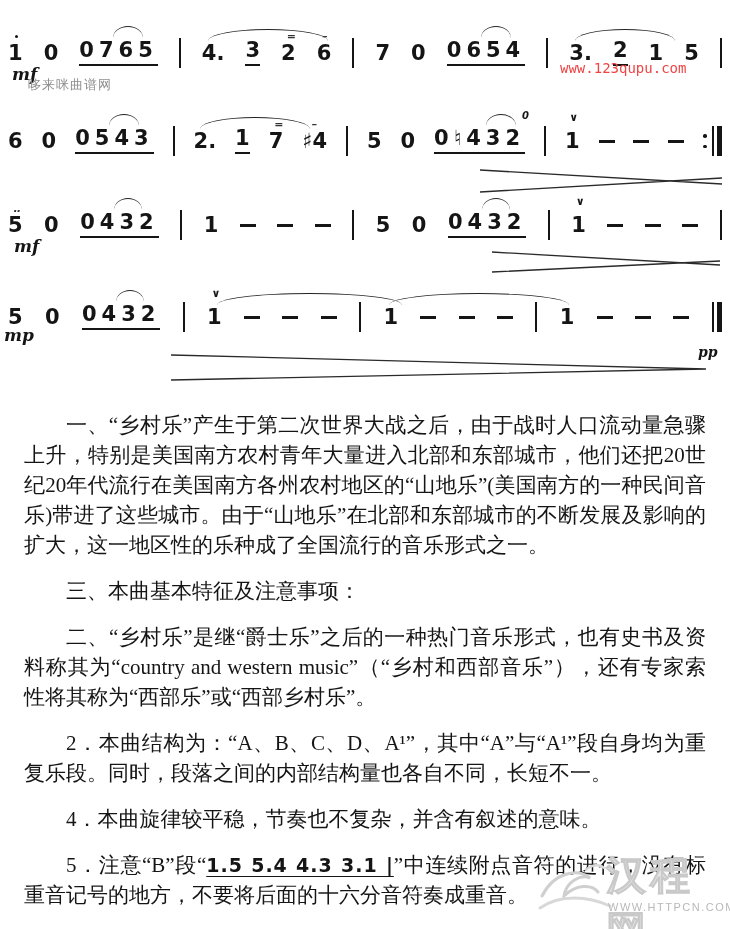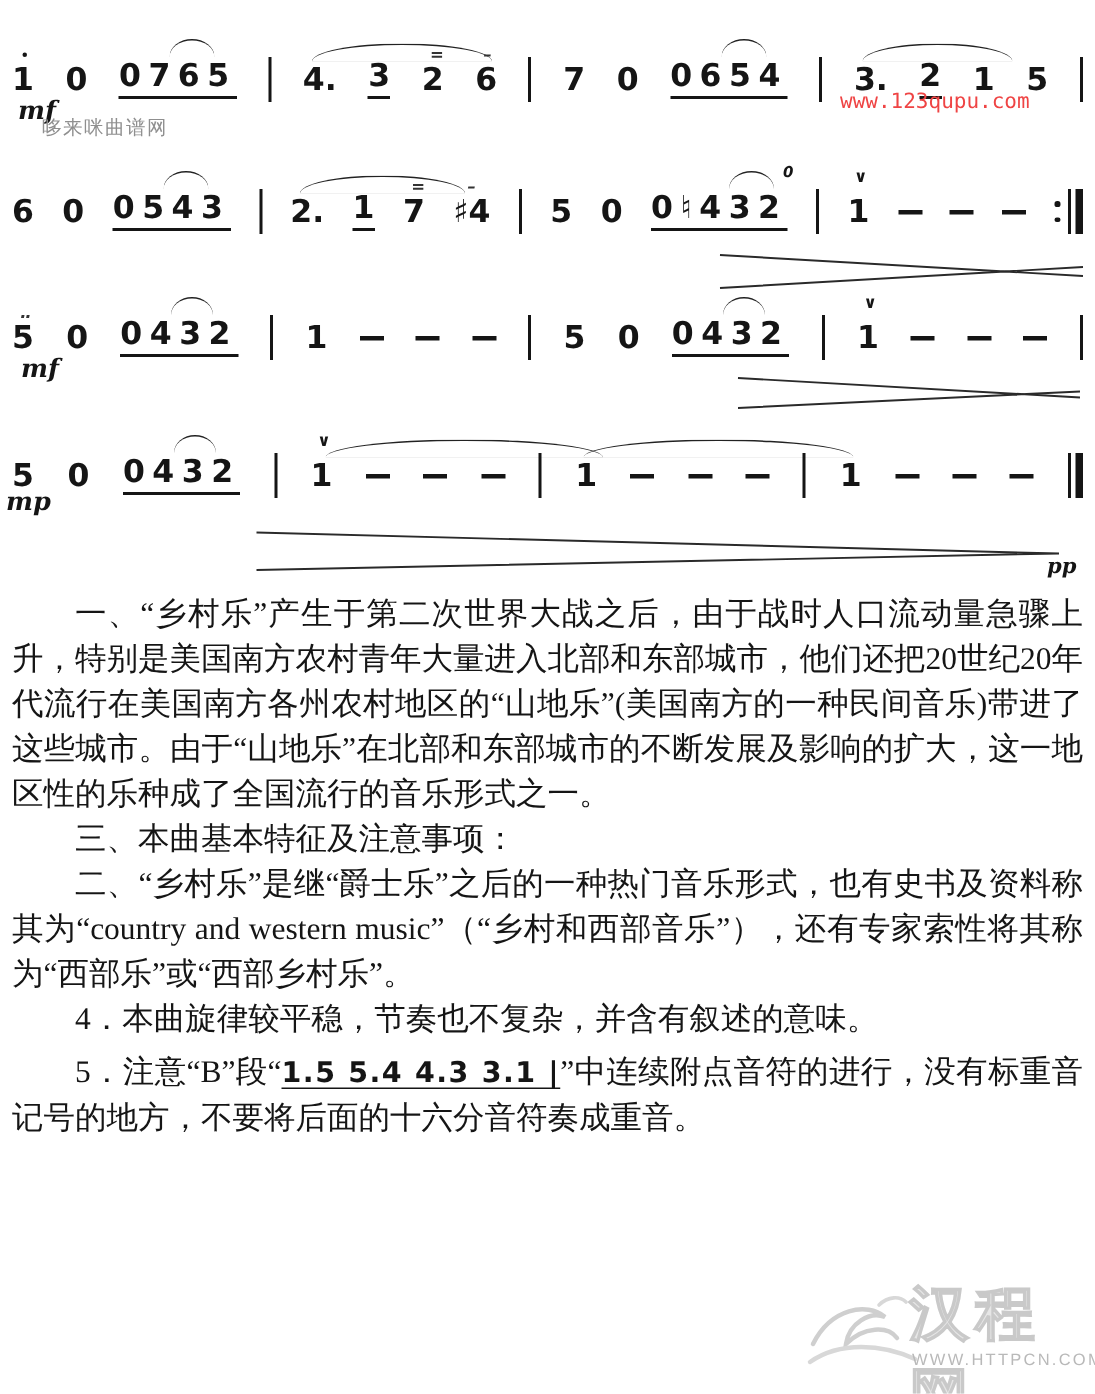--- a/index.html
+++ b/index.html
@@ -29,41 +29,41 @@
   .rbar,.fbar{display:flex;align-items:center;gap:3px;height:30px;flex:none;}
   .bl{display:block;height:30px;}
   .thin{width:2px;background:#151515;}
   .thick{width:5px;background:#151515;}
   .rdots{display:flex;flex-direction:column;gap:7px;margin-right:2px;}
   .rdot{width:3.5px;height:3.5px;border-radius:50%;background:#151515;}
 
   .dyn{position:absolute;font-family:"DejaVu Serif",serif;font-style:italic;
        font-weight:bold;font-size:17px;text-align:center;}
   .dyn1{left:12px;top:64px}.dyn3{left:14px;top:236px}.dyn4{left:4px;top:325px}
-  .pp-label{position:absolute;left:698px;top:370px;font-family:"DejaVu Serif",serif;
+  .pp-label{position:absolute;left:698px;top:344px;font-family:"DejaVu Serif",serif;
             font-style:italic;font-weight:bold;font-size:14px;}
   .hairpin{position:absolute;}
   .hp2{left:478px;top:162px}.hp3{left:490px;top:248px}.hp4{left:168px;top:350px}
 
   
   .wm-tl{position:absolute;left:28px;top:76px;font-size:13px;color:#8f8f8f;letter-spacing:1px;}
   .wm-tr{position:absolute;left:560px;top:60px;font-size:14px;color:#ef4444;
          font-family:"DejaVu Sans Mono",monospace;}
   .wm-logo{position:absolute;left:536px;top:856px;}
   .wm-site{position:absolute;left:606px;top:848px;font-size:40px;font-weight:bold;
            color:#e6e6e6;-webkit-text-stroke:1px #c9c9c9;letter-spacing:4px;
            font-family:"Liberation Sans",sans-serif;}
   .wm-url{position:absolute;left:608px;top:901px;font-size:11px;color:#b9b9b9;
           letter-spacing:1.5px;font-family:"Liberation Sans",sans-serif;}
 
   
   .notes{position:absolute;left:8px;right:8px;top:394px;font-size:21px;line-height:30px;
          text-align:justify;}
   .notes-title{margin:0;font-size:21.5px;font-weight:bold;line-height:30px;}
-  .notes p{margin:0;text-indent:2em;}
+  .notes p{margin:16px;text-indent:2em;}
   .notes p.has-music{margin-top:5px;}
   .inline-music{font-family:"DejaVu Sans",sans-serif;font-weight:bold;font-size:19px;
                 letter-spacing:1px;text-decoration:underline;text-underline-offset:4px;}
 </style>
 </head>
 <body>
 
 <div class="page">
 
   <div>
@@ -176,20 +176,21 @@
 
     <span class="wm-tl">哆来咪曲谱网</span>
     <span class="wm-tr">www.123qupu.com</span>
   </div>
 
   <div class="notes">
     <div id="notes-paras">
         <p><span>一、“乡村乐”产生于第二次世界大战之后，由于战时人口流动量急骤上升，特别是美国南方农村青年大量进入北部和东部城市，他们还把20世纪20年代流行在美国南方各州农村地区的“山地乐”(美国南方的一种民间音乐)带进了这些城市。由于“山地乐”在北部和东部城市的不断发展及影响的扩大，这一地区性的乐种成了全国流行的音乐形式之一。</span></p>
         <p><span>三、本曲基本特征及注意事项：</span></p>
         <p><span>二、“乡村乐”是继“爵士乐”之后的一种热门音乐形式，也有史书及资料称其为“country and western music”（“乡村和西部音乐”），还有专家索性将其称为“西部乐”或“西部乡村乐”。</span></p>
+        <p><span>2．本曲结构为：“A、B、C、D、A¹”，其中“A”与“A¹”段自身均为重复乐段。同时，段落之间的内部结构量也各自不同，长短不一。</span></p>
         <p><span>4．本曲旋律较平稳，节奏也不复杂，并含有叙述的意味。</span></p>
         <p class="has-music"><span>5．注意“B”段“</span><span class="inline-music">1.5 5.4 4.3 3.1 |</span><span>”中连续附点音符的进行，没有标重音记号的地方，不要将后面的十六分音符奏成重音。</span></p>
       </div>
   </div>
 
   <div>
     <svg class="wm-logo" width="78" height="66" viewBox="0 0 78 66">
       <path d="M6,40 C18,16 42,12 54,22 C44,18 30,26 28,40 C40,28 56,28 62,36" fill="none" stroke="#cfcfcf" stroke-width="3" stroke-linecap="round"></path>
       <path d="M4,52 C24,38 52,40 74,50" fill="none" stroke="#d8d8d8" stroke-width="3" stroke-linecap="round"></path>
       <path d="M50,14 C56,8 64,8 68,12" fill="none" stroke="#d8d8d8" stroke-width="2.4" stroke-linecap="round"></path>

